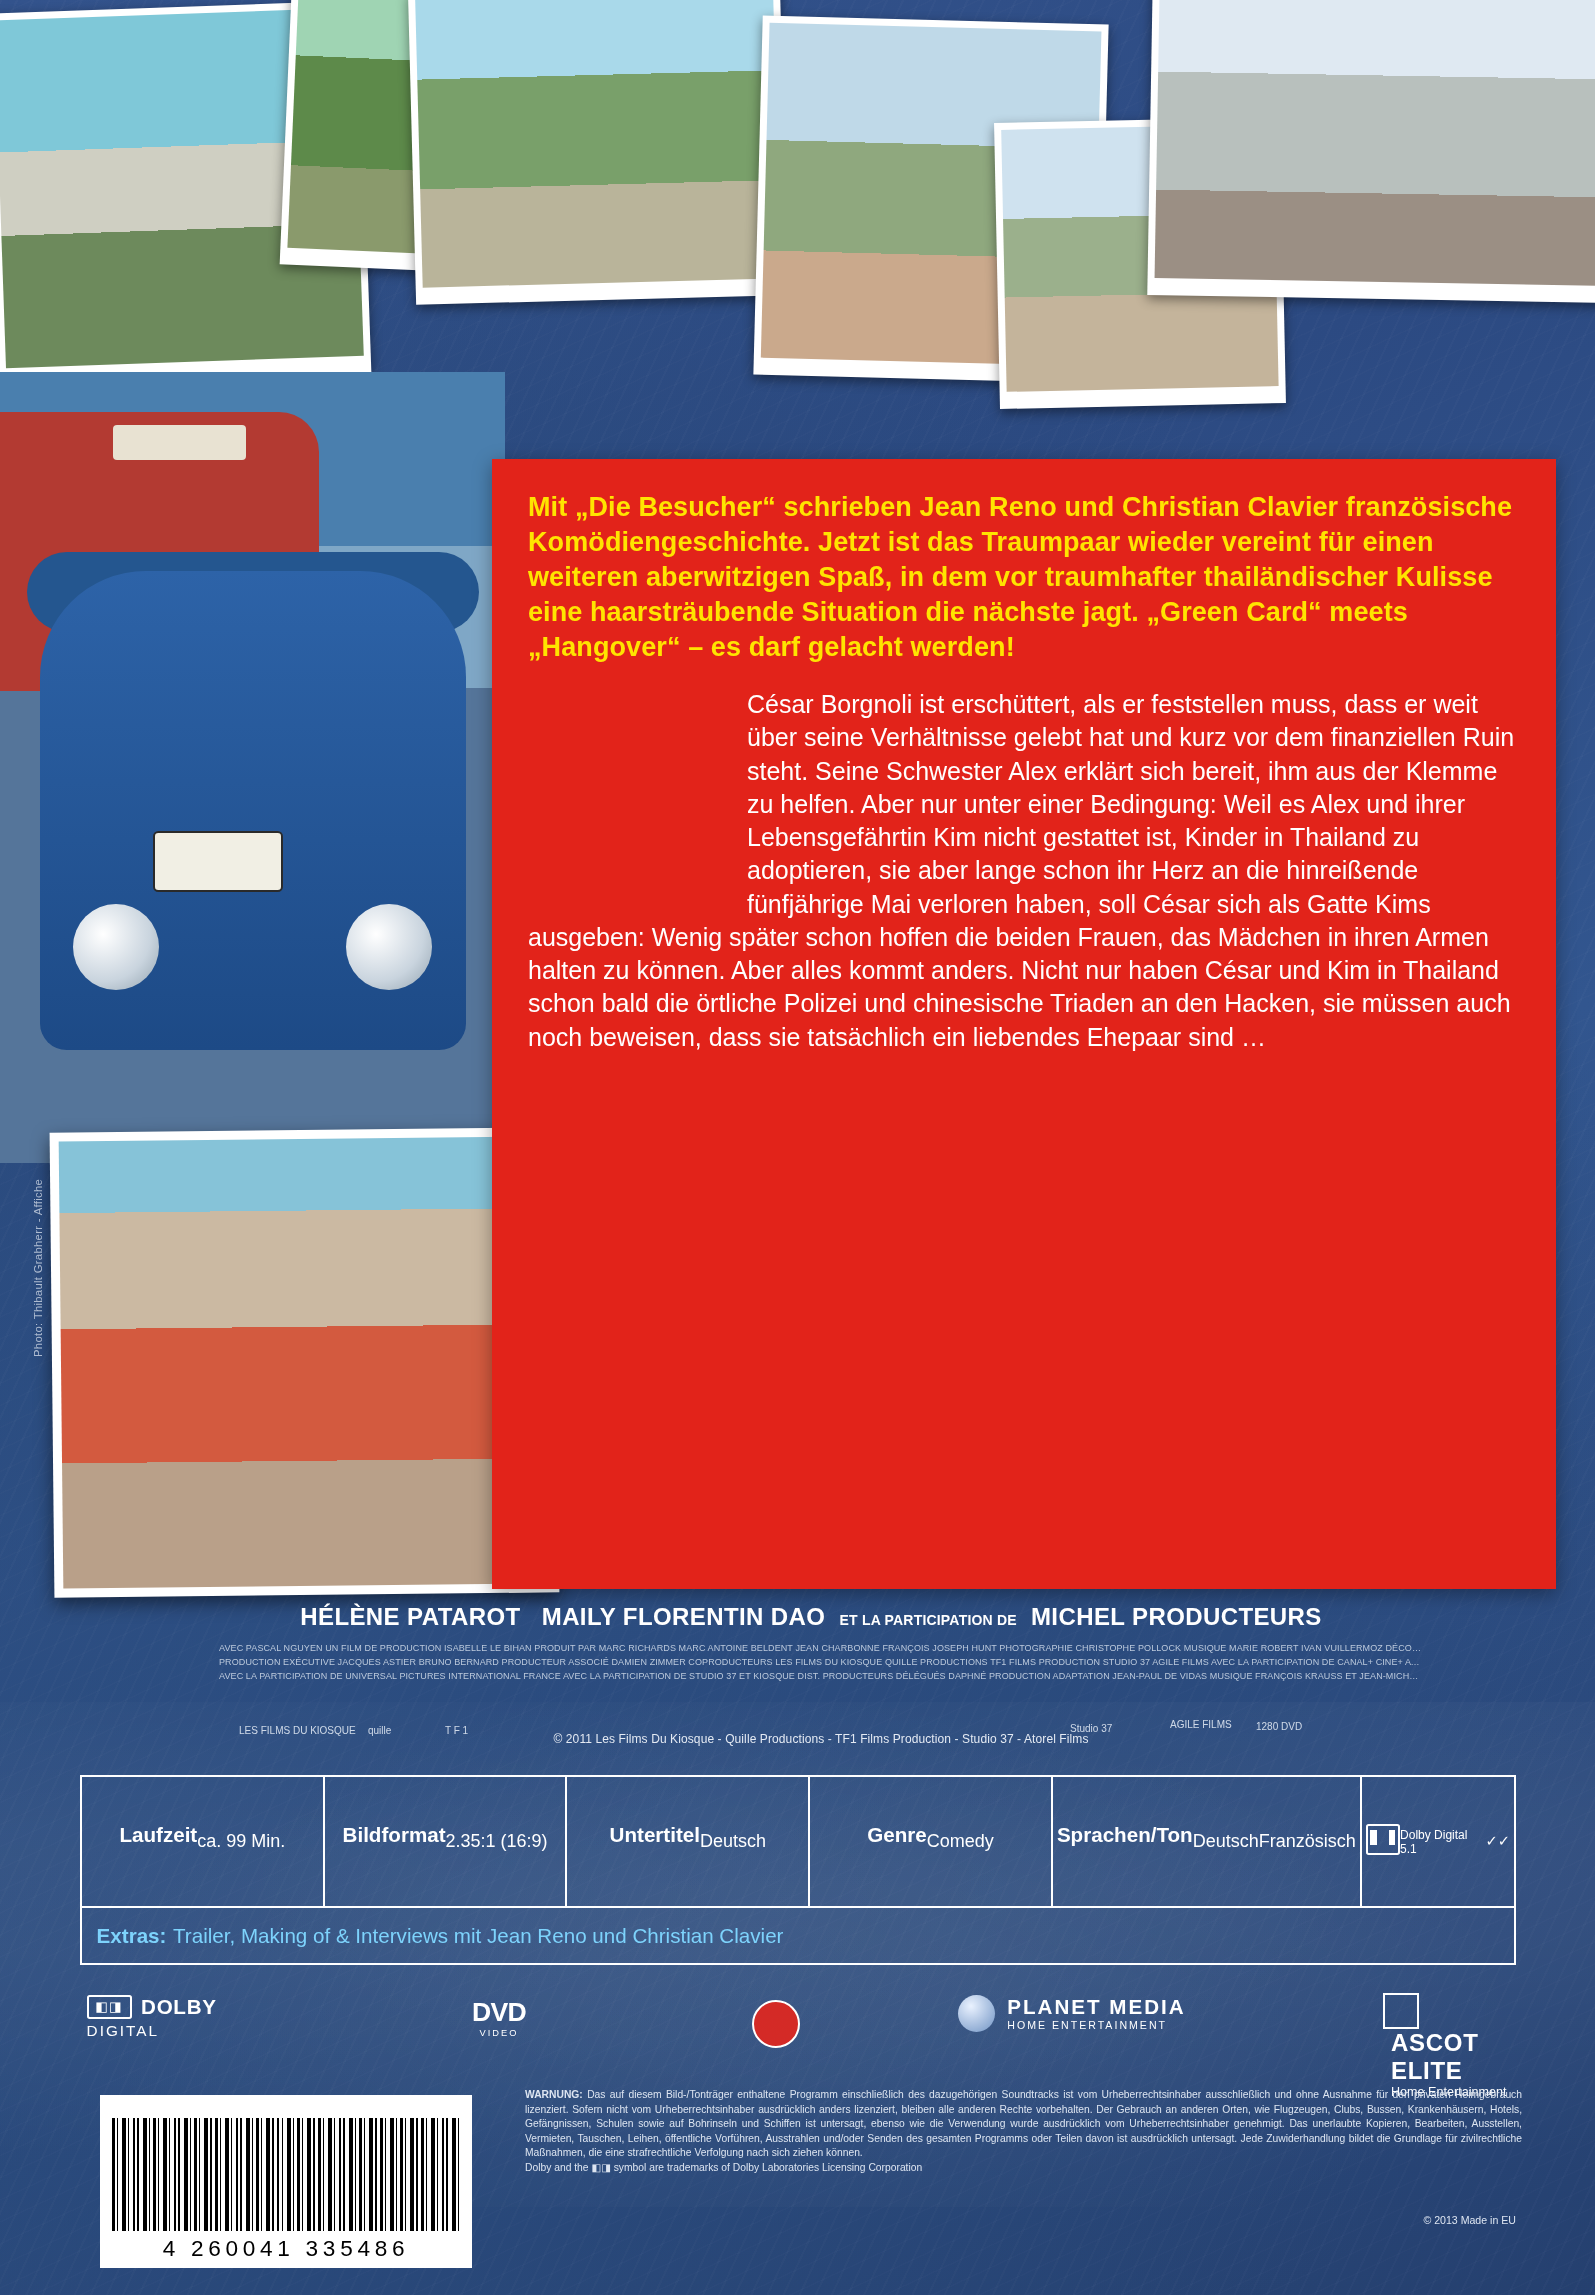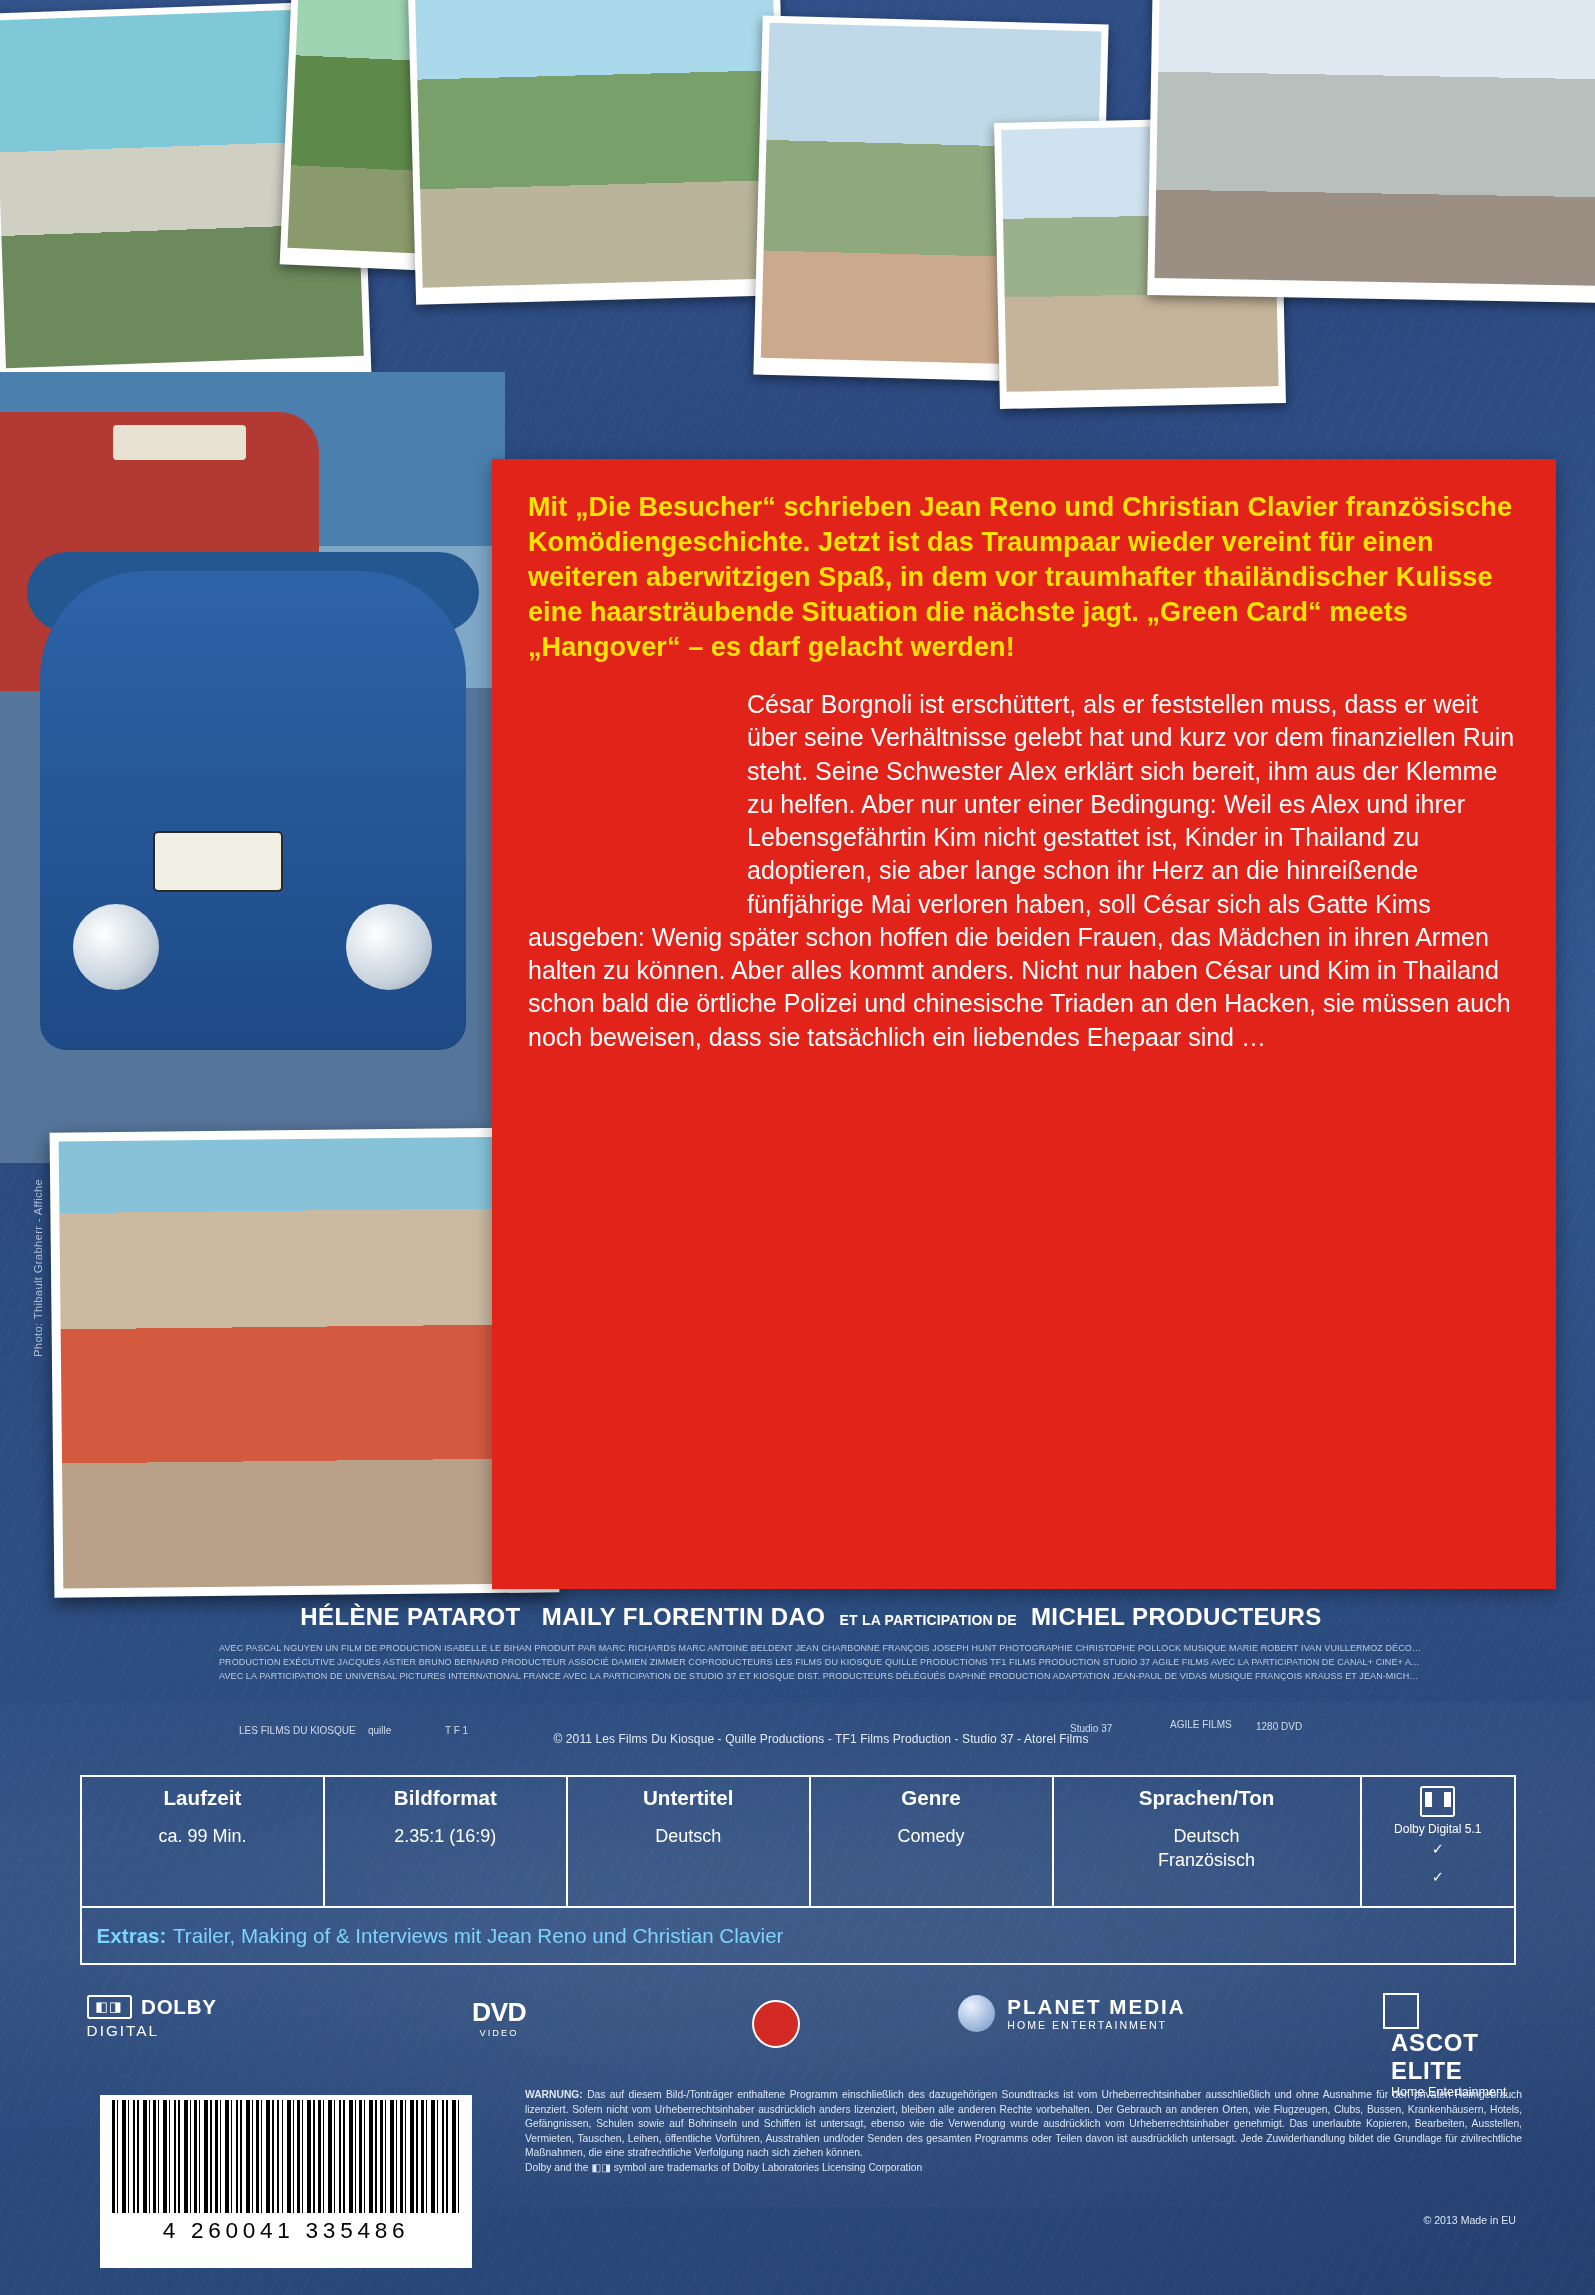--- a/index.html
+++ b/index.html
@@ -96,21 +96,21 @@
   .lgB{left:149px;top:14.6px;}
   .lgC{left:226px;top:14.6px;font-size:17.3px;letter-spacing:2.7px;}
   .lgD{left:851px;top:13.3px;}
   .lgE{left:951px;top:9.3px;}
   .lgF{left:1037px;top:11px;}
 
   
   .spec{position:absolute;left:80px;top:1775px;width:1436px;height:133px;
         border:2px solid #ffffff;box-sizing:border-box;display:flex;}
   .spec .col{flex:1;border-right:2px solid #ffffff;box-sizing:border-box;padding:9.3px 4px;
-             display:flex;flex-direction:column;align-items:center;}
+             display:flex;flex-direction:row;align-items:center;justify-content:center;}
   .spec .col:last-child{border-right:none;}
   .spec .h{color:#ffffff;font-size:20.6px;font-weight:bold;margin-bottom:13.3px;}
   .spec .v{color:#ffffff;font-size:18px;line-height:1.35;text-align:center;}
   .spec .col.audio{flex:1.28;}
   .spec .col.icon{flex:.62;}
   .audioicon{width:31px;height:26.6px;border:2px solid #fff;border-radius:2.7px;position:relative;margin-bottom:4px;}
   .audioicon:before,.audioicon:after{content:"";position:absolute;top:4px;width:6.6px;height:14.6px;background:#fff;}
   .audioicon:before{left:2.7px;} .audioicon:after{right:2.7px;}
   .dd{color:#fff;font-size:12px;margin-top:1.3px;}
   .chk{color:#fff;font-size:14.6px;line-height:1.9;}
@@ -145,21 +145,21 @@
   .ascot .a2{font-size:12.6px;}
 
   
   .warn{position:absolute;left:525px;top:2088px;width:997px;color:#dde5f1;font-size:10.3px;
         line-height:1.42;text-align:justify;}
   .warn b{font-weight:bold;}
   .madein{position:absolute;right:80px;top:2214px;color:#dde5f1;font-size:10.6px;}
 
   
   .barcode{position:absolute;left:100px;top:2095px;width:372px;height:173px;background:#fff;
-           padding:5px 12px 4px 12px;box-sizing:border-box;}
+           padding:23px 12px 4px 12px;box-sizing:border-box;}
   .bars{height:113px;width:100%;
         background:repeating-linear-gradient(90deg,
           #000 0 2.7px, #fff 2.7px 4.7px, #000 4.7px 6px, #fff 6px 10px,
           #000 10px 14px, #fff 14px 16px, #000 16px 17.3px, #fff 17.3px 20.6px);}
   .bcnum{text-align:center;font-size:22.6px;letter-spacing:4.7px;color:#000;margin-top:5.3px;
          font-family:"Liberation Sans", sans-serif;}
 </style>
 </head>
 <body>
 

